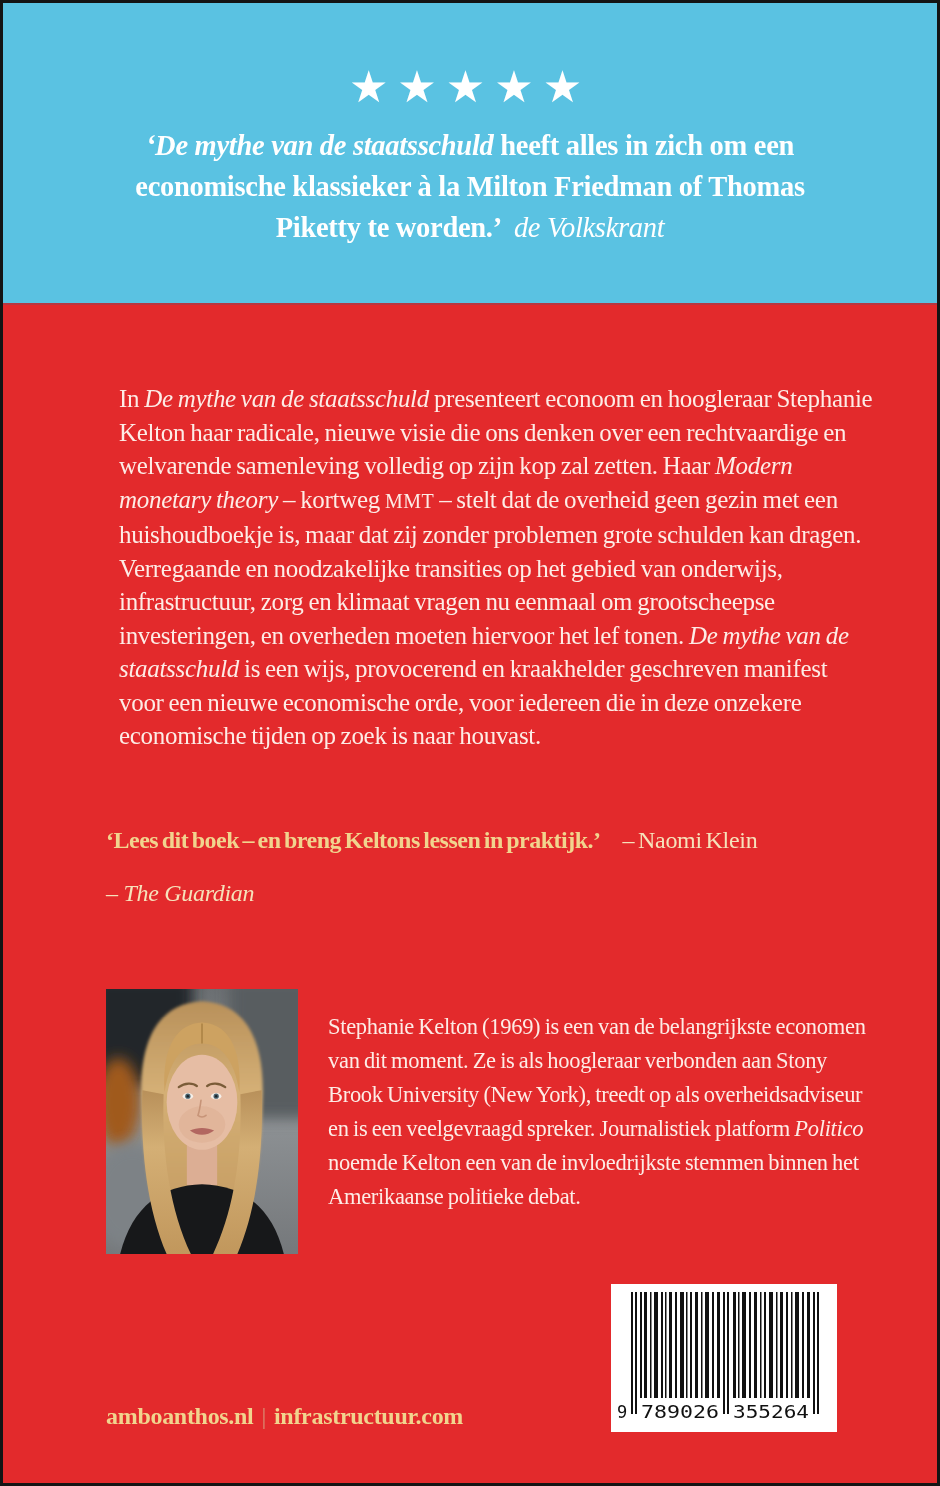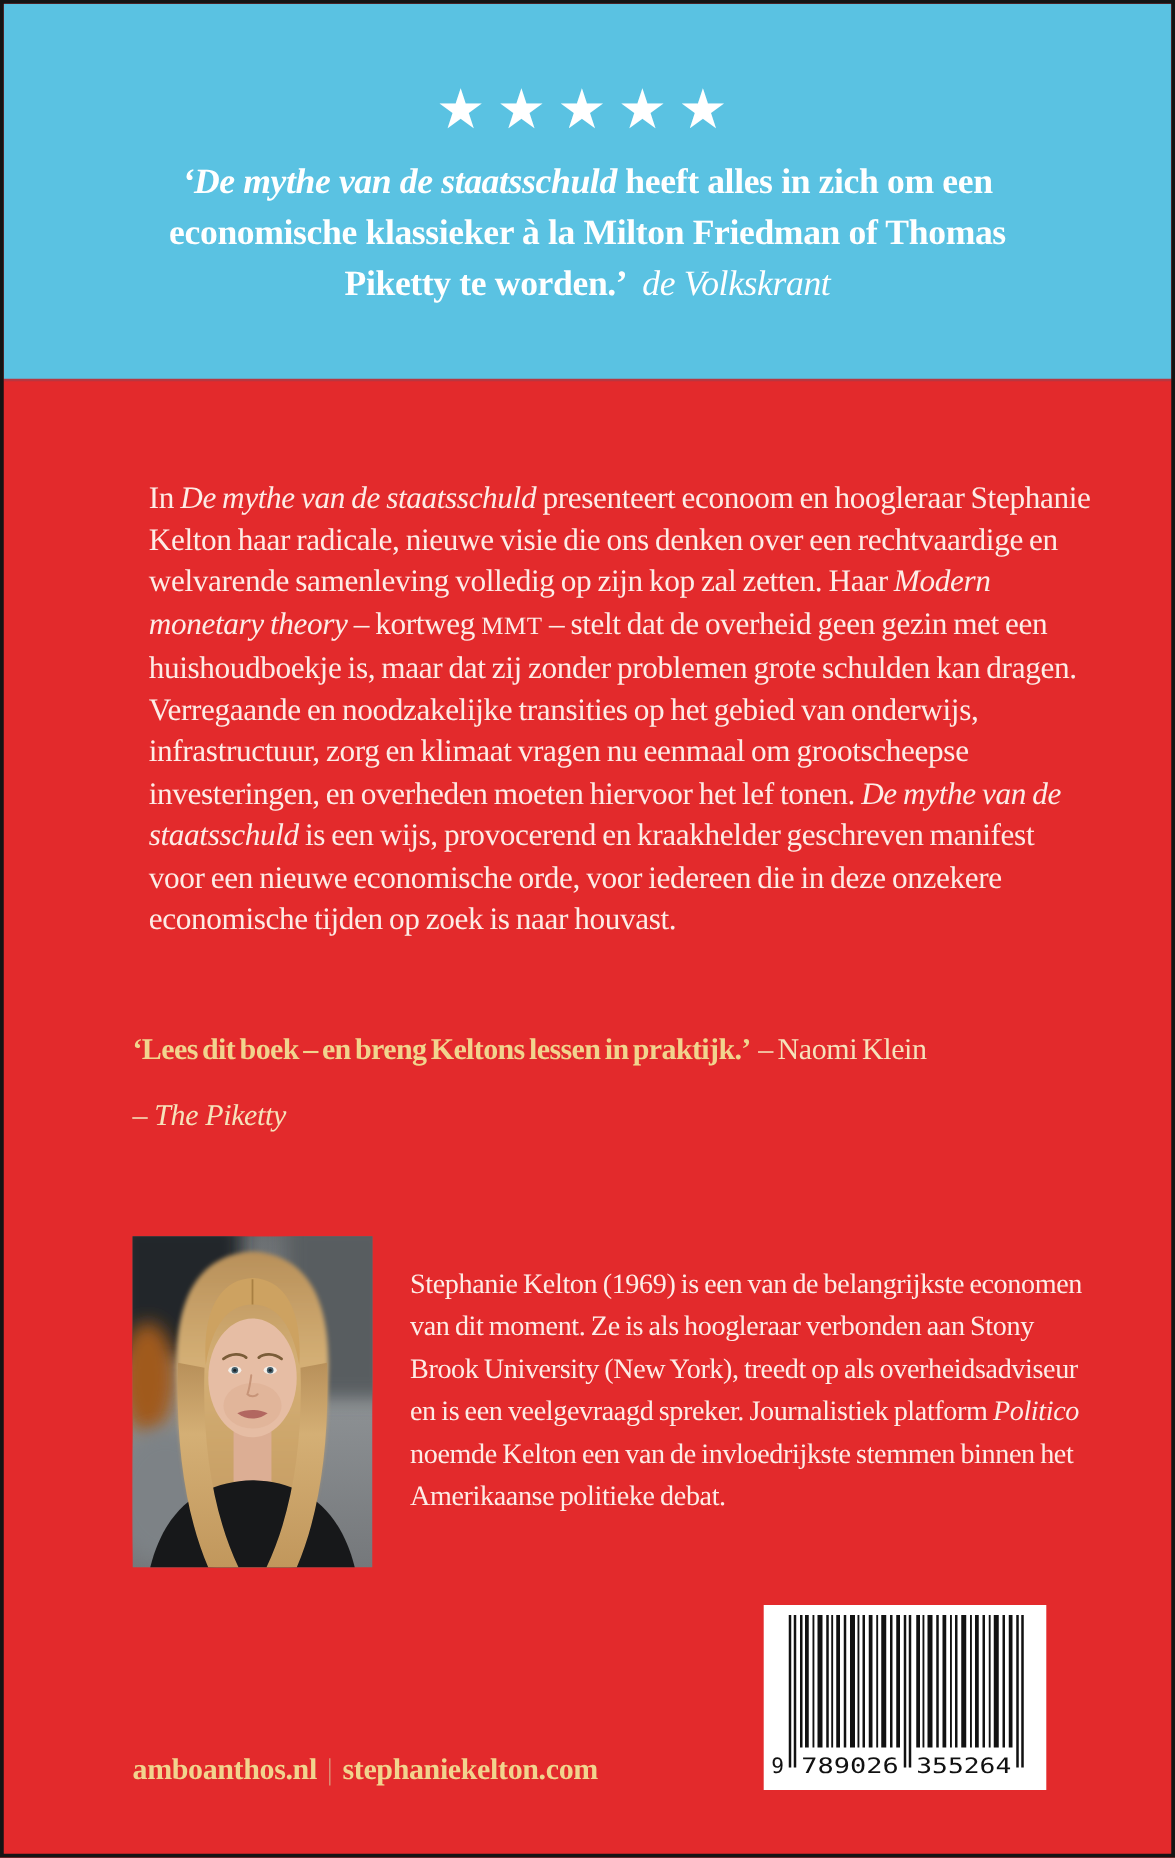--- a/index.html
+++ b/index.html
@@ -32,21 +32,21 @@
     color:var(--body_text,#fdece6); font-size:25px; line-height:33.5px;
     letter-spacing:-0.3px; word-spacing:-1px;margin-left:13px;
   }
   .synopsis .it{font-style:italic;}
   .smallcaps{font-size:0.8em; letter-spacing:0.5px;}
   .quote-klein{
     position:absolute; top:797px; left:103px; width:800px;
     color:var(--gold,#f1d48e); font-size:24px; font-weight:bold; line-height:33px;
     letter-spacing:-0.5px; word-spacing:-2px;
   }
-  .quote-src{color:var(--cream,#f6e2bb); font-weight:normal; letter-spacing:-0.3px; margin-left:6px;}
+  .quote-src{color:var(--cream,#f6e2bb); font-weight:normal; letter-spacing:-0.3px; margin-left:22px;}
   .quote-guardian{
     position:absolute; top:850px; left:103px; width:745px;
     color:var(--gold,#f1d48e); font-size:24px; font-weight:bold; line-height:33.5px;
     letter-spacing:-0.5px; word-spacing:-2px;
   }
   .guardian-src{
     display:block; color:var(--cream,#f6e2bb); font-weight:normal; font-style:italic;
     letter-spacing:-0.3px; word-spacing:0;
   }
   .author{position:absolute; top:984px; left:103px; right:85px; height:270px;}
@@ -83,21 +83,21 @@
 
   <p class="synopsis">
     <span>In </span><span class="it">De mythe van de staatsschuld</span><span> presenteert econoom en hoogleraar Stephanie Kelton haar radicale, nieuwe visie die ons denken over een rechtvaardige en welvarende samenleving volledig op zijn kop zal zetten. Haar </span><span class="it">Modern monetary theory</span><span> – kortweg </span><span class="smallcaps">MMT</span><span> – stelt dat de overheid geen gezin met een huishoudboekje is, maar dat zij zonder problemen grote schulden kan dragen. Verregaande en noodzakelijke transities op het gebied van onderwijs, infrastructuur, zorg en klimaat vragen nu eenmaal om grootscheepse investeringen, en overheden moeten hiervoor het lef tonen. </span><span class="it">De mythe van de staatsschuld</span><span> is een wijs, provocerend en kraakhelder geschreven manifest voor een nieuwe economische orde, voor iedereen die in deze onzekere economische tijden op zoek is naar houvast.</span>
   </p>
 
   <p class="quote-klein">
     <span>‘Lees dit boek – en breng Keltons lessen in praktijk.’</span><span class="quote-src">– Naomi Klein</span>
   </p>
 
   <p class="quote-guardian">
-    <span class="guardian-src">– The Piketty</span>
+    <span class="guardian-src">– The Guardian</span>
   </p>
 
   <div class="author">
     <svg class="author-photo" viewBox="0 0 190 262" width="192" height="265" preserveAspectRatio="none" xmlns="http://www.w3.org/2000/svg" aria-hidden="true">
       <defs>
         <linearGradient id="pbg" x1="0" y1="0" x2="0" y2="1">
           <stop offset="0" stop-color="#6b6f72"></stop>
           <stop offset="0.5" stop-color="#8d9194"></stop>
           <stop offset="1" stop-color="#75787b"></stop>
         </linearGradient>
@@ -187,16 +187,16 @@
       </g>
       <g font-family="DejaVu Sans Mono, monospace" font-size="17" fill="#111111">
         <text x="6" y="134">9</text>
         <text x="30" y="134" textLength="78" lengthAdjust="spacingAndGlyphs">789026</text>
         <text x="122" y="134" textLength="76" lengthAdjust="spacingAndGlyphs">355264</text>
       </g>
     </svg>
   </div>
 
   <div class="footer-links">
-    <span>amboanthos.nl</span><span class="sep">|</span><span>stephaniekelton.com</span>
+    <span>amboanthos.nl</span><span class="sep">|</span><span>infrastructuur.com</span>
   </div>
 
 </div>
 
 </body></html>

